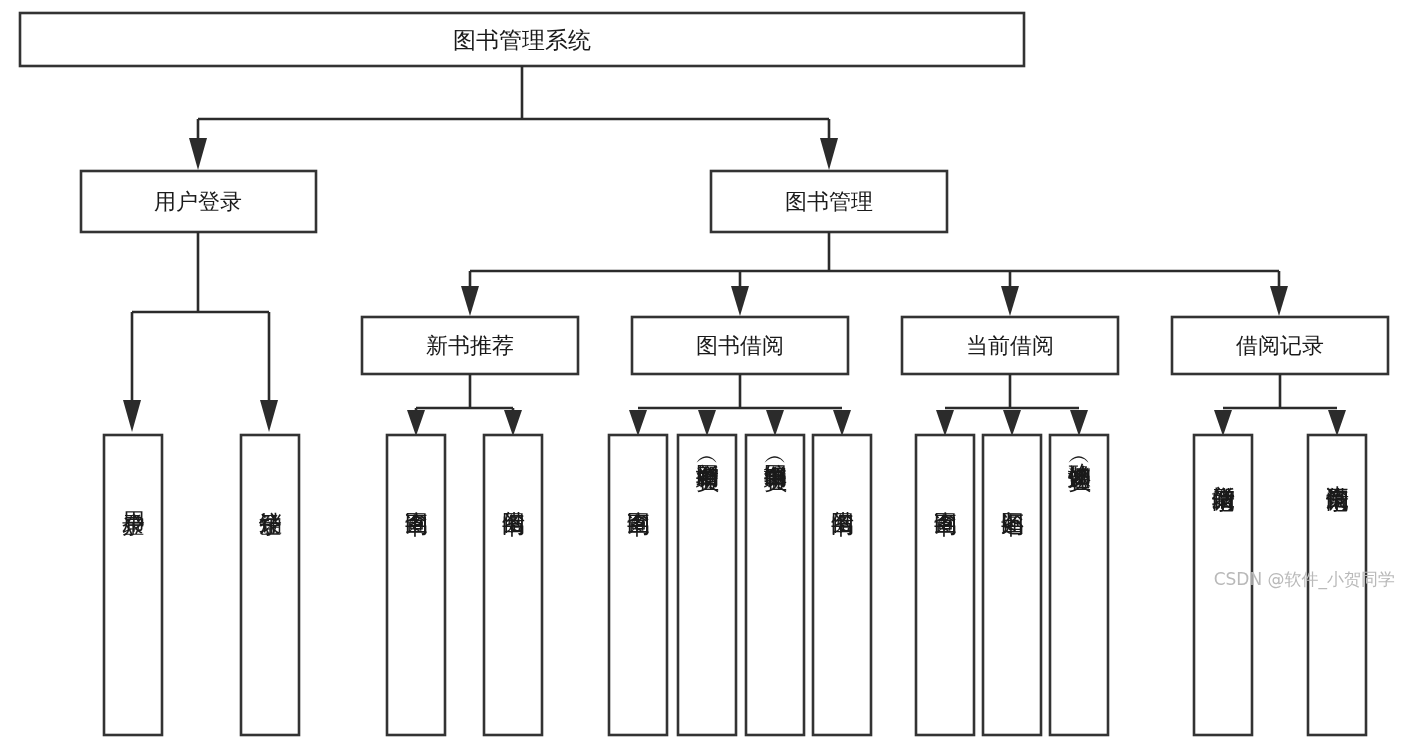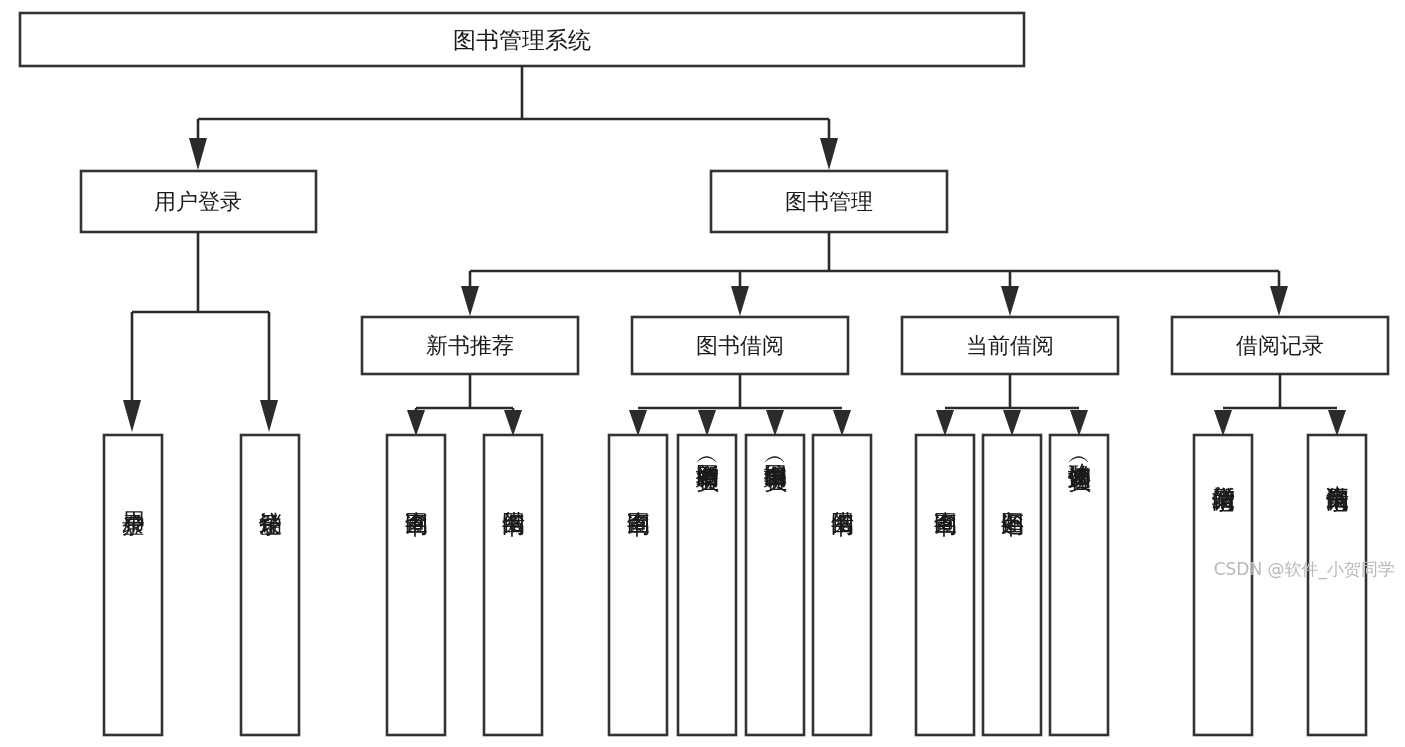--- a/index.html
+++ b/index.html
@@ -63,21 +63,21 @@
     font-family: "DejaVu Sans", "Liberation Sans", sans-serif;
     font-size: 23px;
     line-height: 1.12;
     color: #1a1a1a;
     letter-spacing: 1px;
     white-space: nowrap;
   }
   .watermark {
     position: absolute;
     right: 10px;
-    bottom: 16px;
+    bottom: 6px;
     font-family: "DejaVu Sans", "Liberation Sans", sans-serif;
     font-size: 17px;
     color: #b9b9b9;
     white-space: nowrap;
     pointer-events: none;
   }
 </style>
 </head>
 <body>
 

